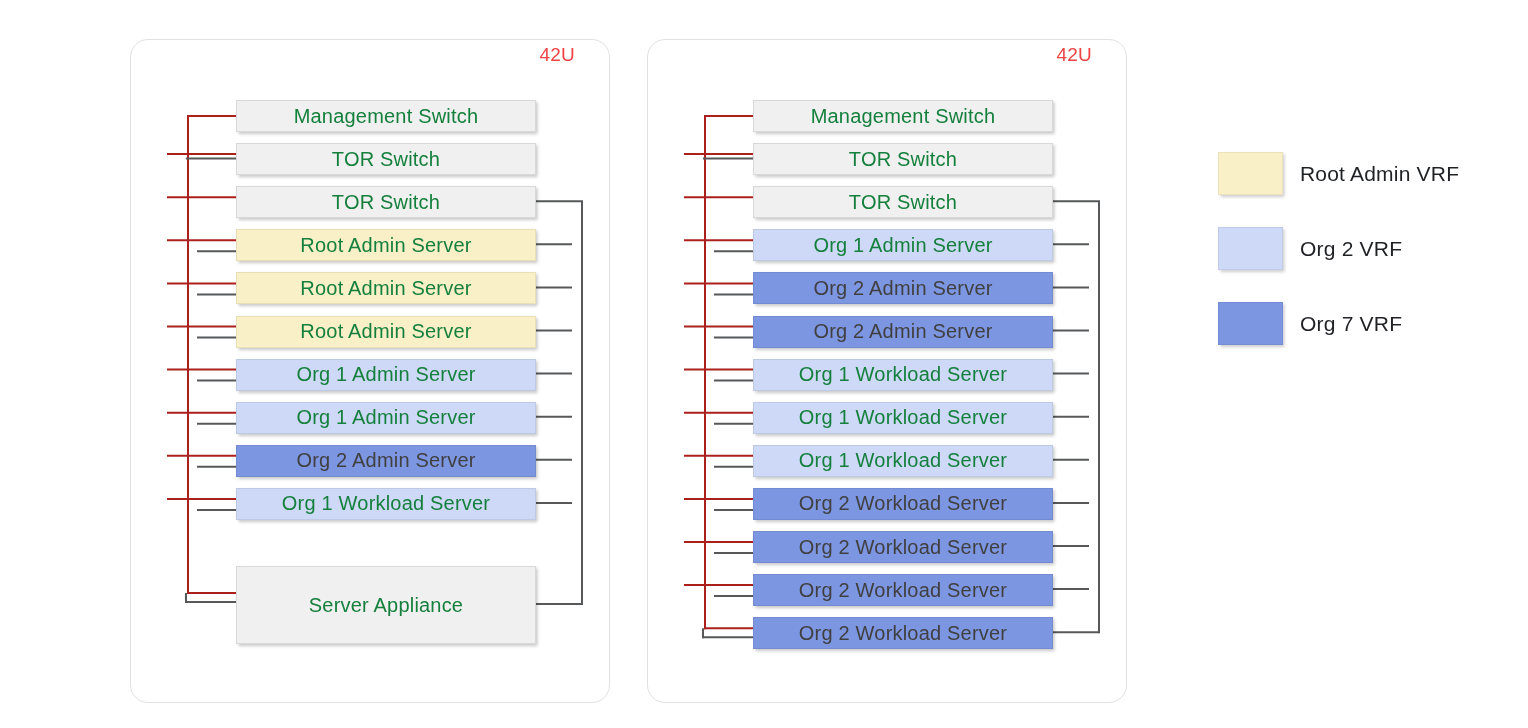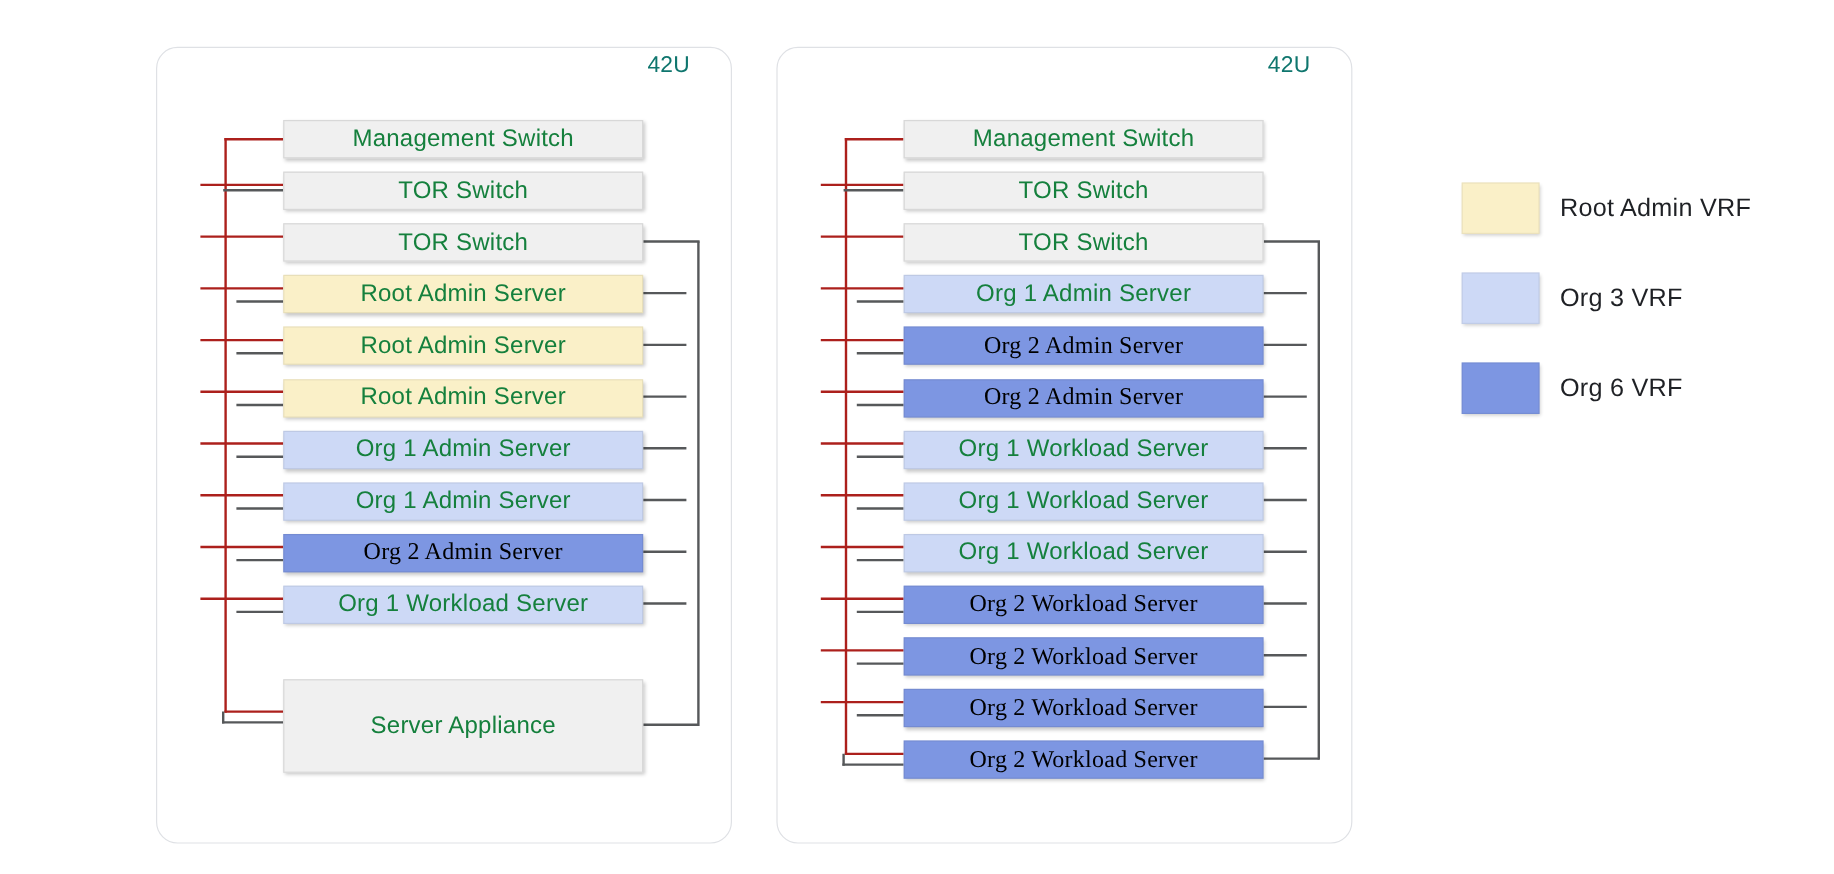--- a/index.html
+++ b/index.html
@@ -10,33 +10,33 @@
   .rack{
     position:absolute;top:39px;width:480px;height:664px;
     background:#ffffff;border:1.5px solid #DFE1E5;border-radius:18px;
     box-sizing:border-box;
   }
   .rack-0{left:130px;}
   .rack-1{left:647px;}
 
   .rack-cap{
     position:absolute;top:4px;right:34px;
-    font-size:19px;color:#0f766e;letter-spacing:.2px;z-index:3;
+    font-size:19px;color:#ef4444;letter-spacing:.2px;z-index:3;
   }
 
   .wires{position:absolute;left:0;top:0;width:480px;height:664px;z-index:1;pointer-events:none;}
 
   .node{
     position:absolute;z-index:2;display:flex;align-items:center;justify-content:center;
     box-sizing:border-box;font-size:20px;letter-spacing:.2px;color:#15803d;
     box-shadow:1.5px 2px 3px rgba(0,0,0,0.22);
     border:1px solid rgba(0,0,0,0.07);
   }
   .node-infra{border:1px solid #D8D8D8;}
-  .node-dark{color:#000000;font-family:Liberation Serif, serif;}
+  .node-dark{color:#404040;}
 
   .legend{position:absolute;left:1218px;top:152px;z-index:2;}
   .legend-item{display:flex;align-items:center;margin-bottom:32px;height:43px;}
   .legend-swatch{
     width:65px;height:43px;flex:0 0 65px;
     box-shadow:1.5px 2px 3px rgba(0,0,0,0.2);border:1px solid rgba(0,0,0,0.06);
     box-sizing:border-box;
   }
   .legend-label{margin-left:17px;font-size:21px;color:#1F2125;letter-spacing:.2px;white-space:nowrap;}
 </style>
@@ -151,21 +151,21 @@
       <div class="node node-org2 node-dark" style="top: 577.2px; left: 105px; width: 300px; height: 32px; background: rgb(125, 150, 226);">Org 2 Workload Server</div>
     </div>
 
   <div class="legend">
     <div class="legend-item">
       <div class="legend-swatch" style="background: rgb(250, 240, 200);"></div>
       <div class="legend-label">Root Admin VRF</div>
     </div>
     <div class="legend-item">
       <div class="legend-swatch" style="background: rgb(205, 217, 246);"></div>
-      <div class="legend-label">Org 3 VRF</div>
+      <div class="legend-label">Org 2 VRF</div>
     </div>
     <div class="legend-item">
       <div class="legend-swatch" style="background: rgb(125, 150, 226);"></div>
-      <div class="legend-label">Org 6 VRF</div>
+      <div class="legend-label">Org 7 VRF</div>
     </div>
   </div>
 
 </div>
 
 </body></html>

